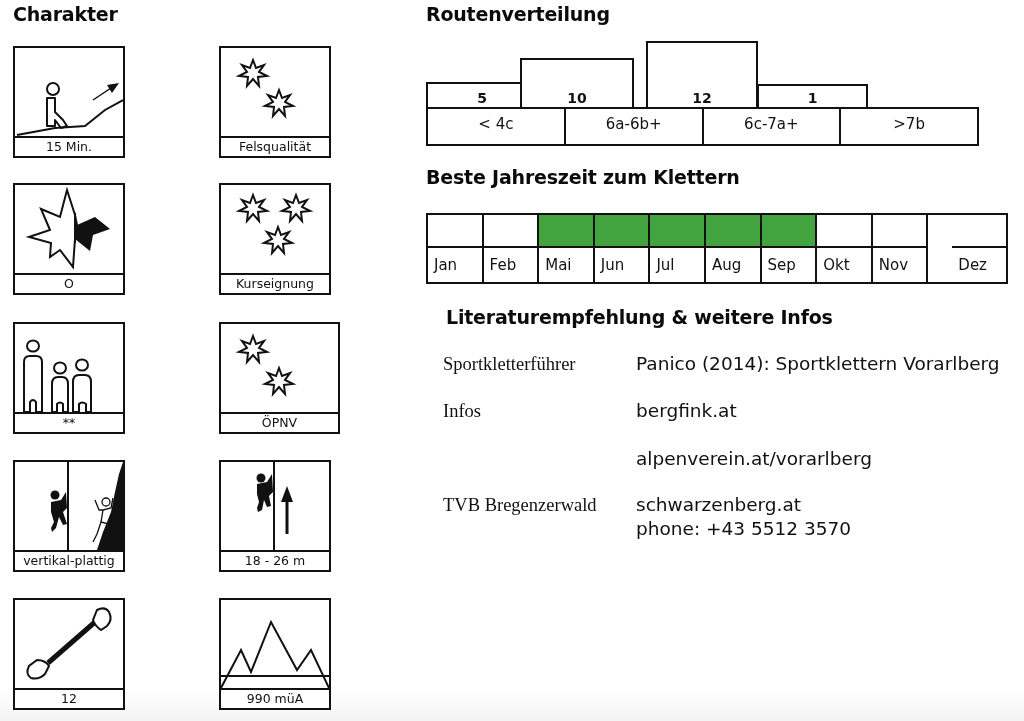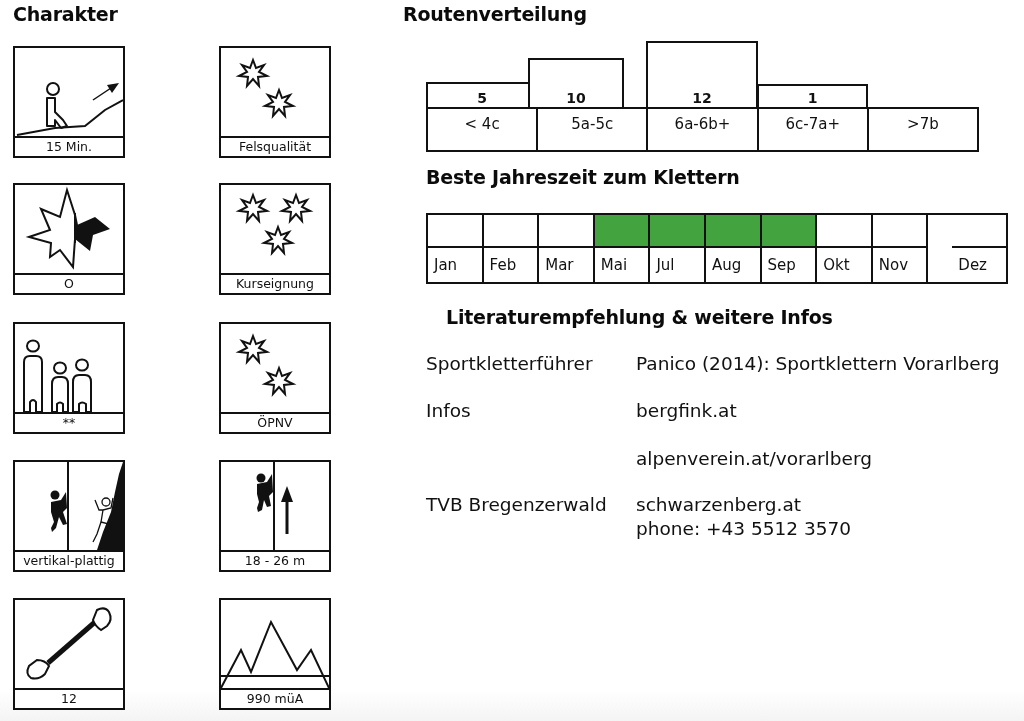--- a/index.html
+++ b/index.html
@@ -17,34 +17,34 @@
   .icon-box svg.pic { position:absolute; left:0; top:0; width:108px; height:88px; }
   .icon-box .cap {
     position:absolute; left:0; right:0; bottom:0; height:18px; border-top:2px solid #111;
     font-size:12.5px; line-height:18px; text-align:center; white-space:nowrap; overflow:hidden;
     font-family: "DejaVu Sans", sans-serif; color:#111;
   }
   
   .rv { position:absolute; left:426px; top:38px; width:554px; height:104px; }
   .rv .bar { position:absolute; border:2px solid #111; border-bottom:none; background:#fff; box-sizing:border-box; }
   .rv .bar .val { position:absolute; left:0; right:0; bottom:2px; text-align:center; font-weight:bold; font-size:14px; line-height:18px; }
-  .rv .labels { position:absolute; left:0; top:69px; width:553px; height:45px; border:2px solid #111; box-sizing:border-box; display:flex; }
+  .rv .labels { position:absolute; left:0; top:69px; width:553px; height:39px; border:2px solid #111; box-sizing:border-box; display:flex; }
   .rv .labels div { flex:1; border-right:2px solid #111; text-align:center; font-size:15px; line-height:31px; }
   .rv .labels div:last-child { border-right:none; }
   
   .cal { position:absolute; left:426px; top:213px; width:582px; height:71px; border:2px solid #111; box-sizing:border-box; display:flex;align-items:center; }
   .cal .m { flex:1; border-right:2px solid #111; display:flex; flex-direction:column; }
   .cal .m:last-child { border-right:none;padding-left:24px; }
   .cal .m .fill { height:31px; border-bottom:2px solid #111; background:#fff; }
   .cal .m .fill.on { background:#43a33e; }
   .cal .m .lbl { flex:1; font-size:15px; line-height:34px; padding-left:6px; }
   
   .lit { position:absolute; left:426px; top:352px; font-size:18.5px; line-height:24px; color:#111; }
   .lit .row { position:absolute; left:0; white-space:nowrap; }
-  .lit .k { position:absolute; left:0; }
+  .lit .k { position:absolute; left:17px;font-family:Liberation Serif, serif; }
   .lit .v { position:absolute; left:210px; }
 </style>
 </head>
 <body>
 
 <h2 class="h" style="left:13px; top:2px;">Charakter</h2>
 
 <div class="icon-box" style="left:13px; top:46px;">
   <svg class="pic" viewBox="0 0 108 88">
     <path d="M2 87 L40 80 L70 78 L90 62 L108 52" fill="none" stroke="#111" stroke-width="2"></path>
@@ -87,21 +87,21 @@
     <ellipse cx="18" cy="22" rx="6" ry="5.5" fill="none" stroke="#111" stroke-width="2"></ellipse>
     <path d="M9 88 L9 38 Q9 32 15 32 L21 32 Q27 32 27 38 L27 88 L21 88 L21 78 Q18 74 15 78 L15 88 Z" fill="none" stroke="#111" stroke-width="2"></path>
     <ellipse cx="45" cy="44" rx="6" ry="5.5" fill="none" stroke="#111" stroke-width="2"></ellipse>
     <path d="M37 88 L37 60 Q37 53 43 53 L47 53 Q53 53 53 60 L53 88 L48 88 L48 80 Q45 77 42 80 L42 88 Z" fill="none" stroke="#111" stroke-width="2"></path>
     <ellipse cx="67" cy="41" rx="6" ry="5.5" fill="none" stroke="#111" stroke-width="2"></ellipse>
     <path d="M58 88 L58 58 Q58 51 64 51 L70 51 Q76 51 76 58 L76 88 L71 88 L71 80 Q67 77 64 80 L64 88 Z" fill="none" stroke="#111" stroke-width="2"></path>
   </svg>
   <div class="cap">**</div>
 </div>
 
-<div class="icon-box" style="left:219px; top:322px;">
+<div class="icon-box" style="left:219px; top:322px;padding-left:9px;">
   <svg class="pic" viewBox="0 0 108 88">
     <polygon points="32,12 35,20 43,17 38,24 46,28 37,29 38,38 32,31 26,38 27,29 18,28 26,24 21,17 29,20" fill="#fff" stroke="#111" stroke-width="2"></polygon>
     <polygon points="58,44 61,52 69,49 64,56 72,60 63,61 64,70 58,63 52,70 53,61 44,60 52,56 47,49 55,52" fill="#fff" stroke="#111" stroke-width="2"></polygon>
   </svg>
   <div class="cap">ÖPNV</div>
 </div>
 
 <div class="icon-box" style="left:13px; top:460px;">
   <svg class="pic" viewBox="0 0 108 88">
     <line x1="53" y1="0" x2="53" y2="88" stroke="#111" stroke-width="2"></line>
@@ -135,62 +135,61 @@
 </div>
 
 <div class="icon-box" style="left:219px; top:598px;">
   <svg class="pic" viewBox="0 0 108 88">
     <path d="M0 88 L20 50 L30 72 L50 22 L76 70 L90 50 L108 88" fill="none" stroke="#111" stroke-width="2" stroke-linejoin="miter"></path>
     <line x1="0" y1="76" x2="108" y2="76" stroke="#111" stroke-width="2"></line>
   </svg>
   <div class="cap">990 müA</div>
 </div>
 
-<h2 class="h" style="left:403px; top:2px;">Routenverteilung</h2>
+<h2 class="h" style="left:426px; top:2px;">Routenverteilung</h2>
 
 <div class="rv">
   <div class="bar" style="left:0px; top:44px; width:112px; height:27px;">
     <span class="val">5</span>
   </div>
-  <div class="bar" style="left:102px; top:20px; width:96px; height:51px;">
+  <div class="bar" style="left:94px; top:20px; width:114px; height:51px;">
     <span class="val">10</span>
   </div>
   <div class="bar" style="left:220px; top:3px; width:112px; height:68px;">
     <span class="val">12</span>
   </div>
   <div class="bar" style="left:331px; top:46px; width:111px; height:25px;">
     <span class="val">1</span>
   </div>
   <div class="labels">
     <div>&lt; 4c</div>
-    <div>5a-5c</div>
     <div>6a-6b+</div>
     <div>6c-7a+</div>
     <div>&gt;7b</div>
   </div>
 </div>
 
 <h2 class="h" style="left:426px; top:165px;">Beste Jahreszeit zum Klettern</h2>
 
 <div class="cal">
   <div class="m">
       <div class="fill"></div>
       <div class="lbl">Jan</div>
     </div>
   <div class="m">
       <div class="fill"></div>
       <div class="lbl">Feb</div>
     </div>
   <div class="m">
-      <div class="fill"></div>
-      <div class="lbl">Mar</div>
-    </div>
-  <div class="m">
       <div class="fill on" style="background: rgb(67, 163, 62);"></div>
       <div class="lbl">Mai</div>
+    </div>
+  <div class="m">
+      <div class="fill on" style="background: rgb(67, 163, 62);"></div>
+      <div class="lbl">Jun</div>
     </div>
   <div class="m">
       <div class="fill on" style="background: rgb(67, 163, 62);"></div>
       <div class="lbl">Jul</div>
     </div>
   <div class="m">
       <div class="fill on" style="background: rgb(67, 163, 62);"></div>
       <div class="lbl">Aug</div>
     </div>
   <div class="m">

